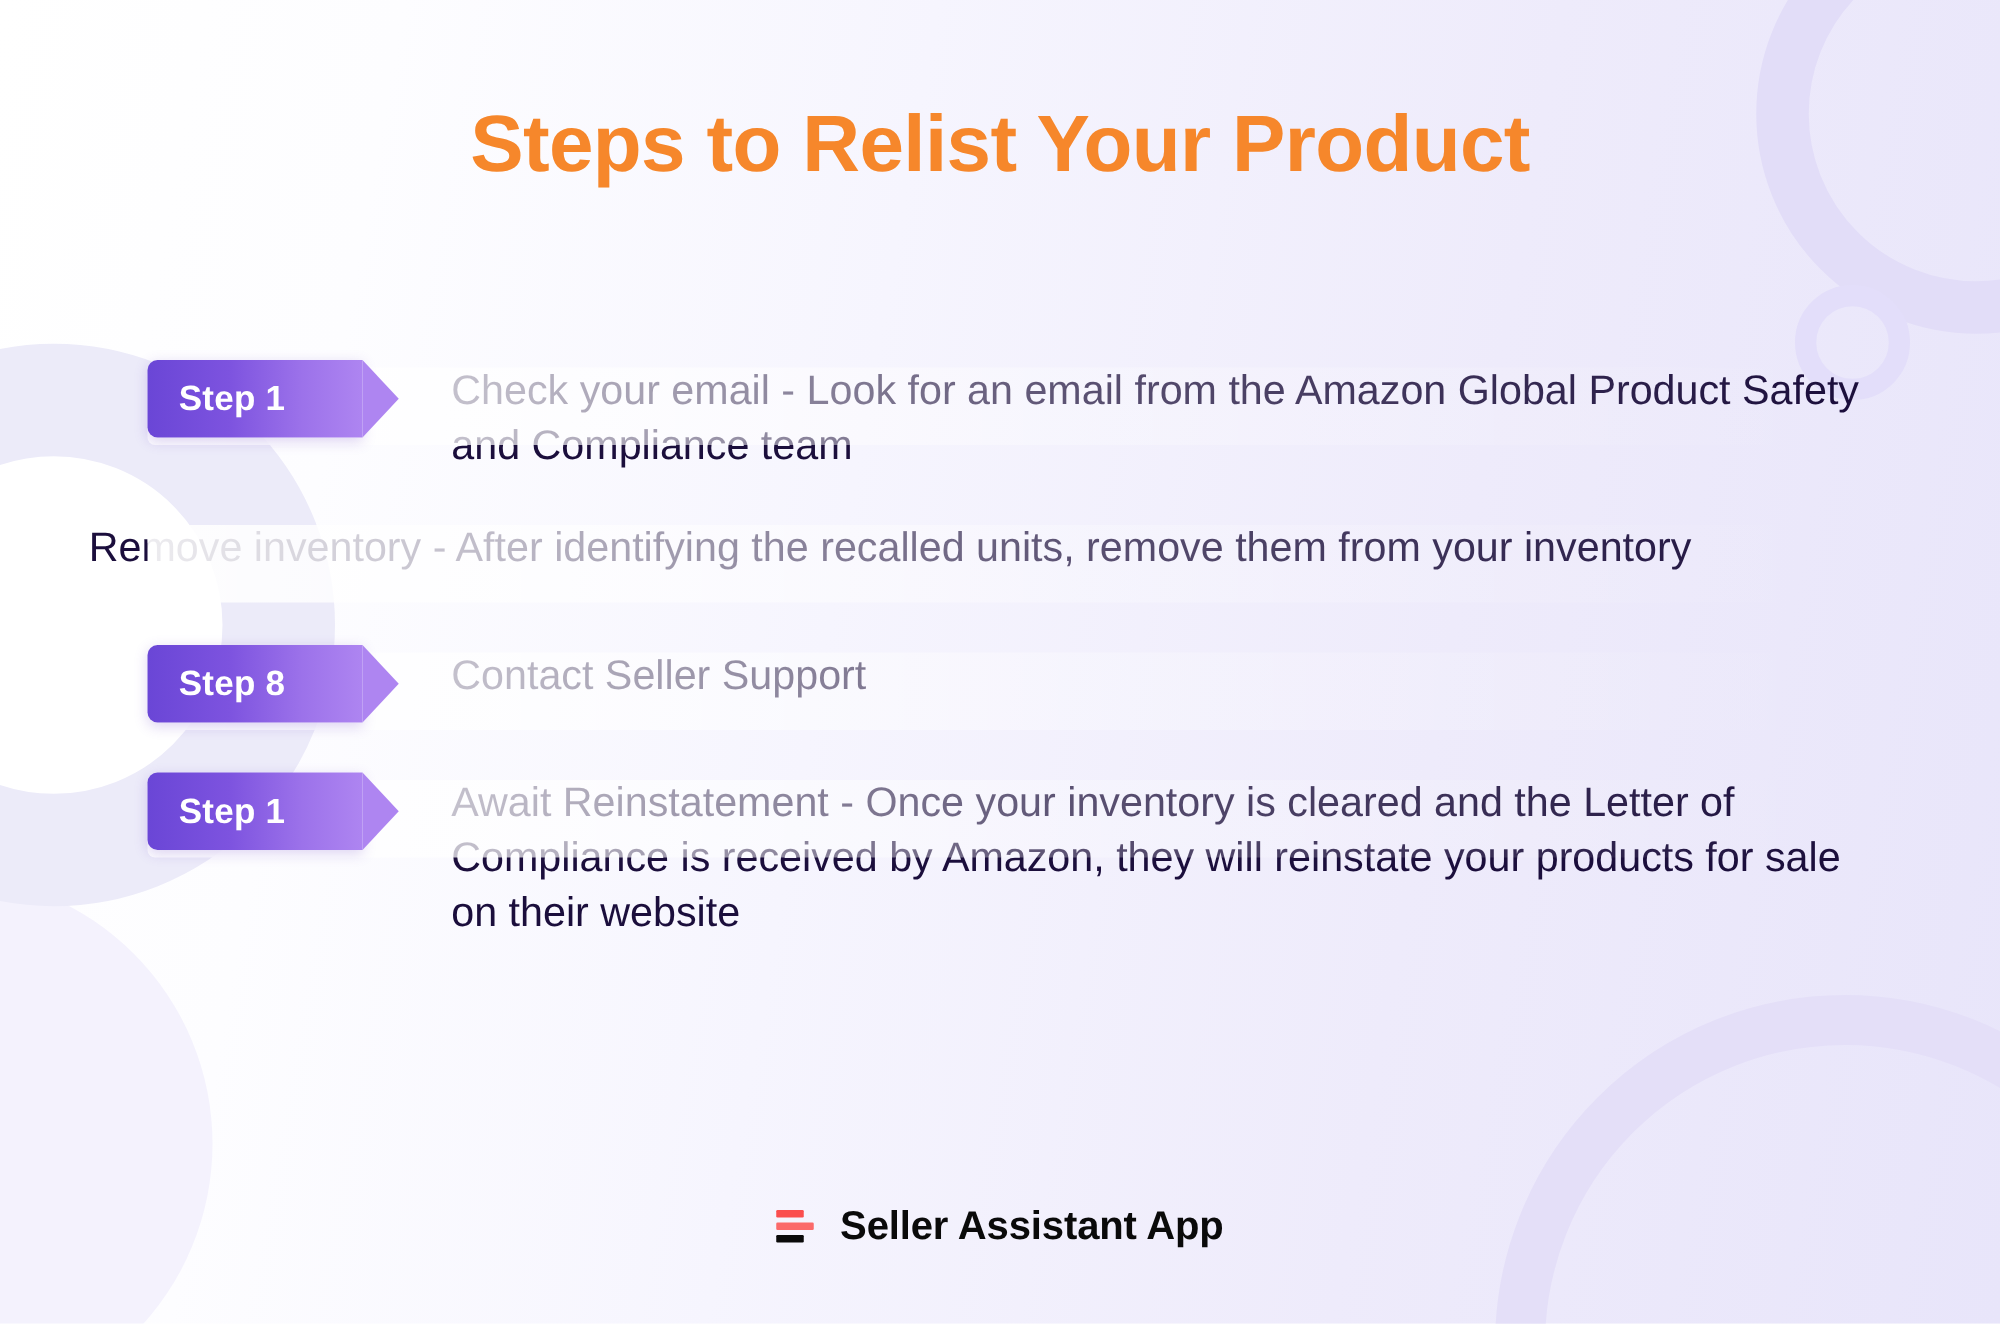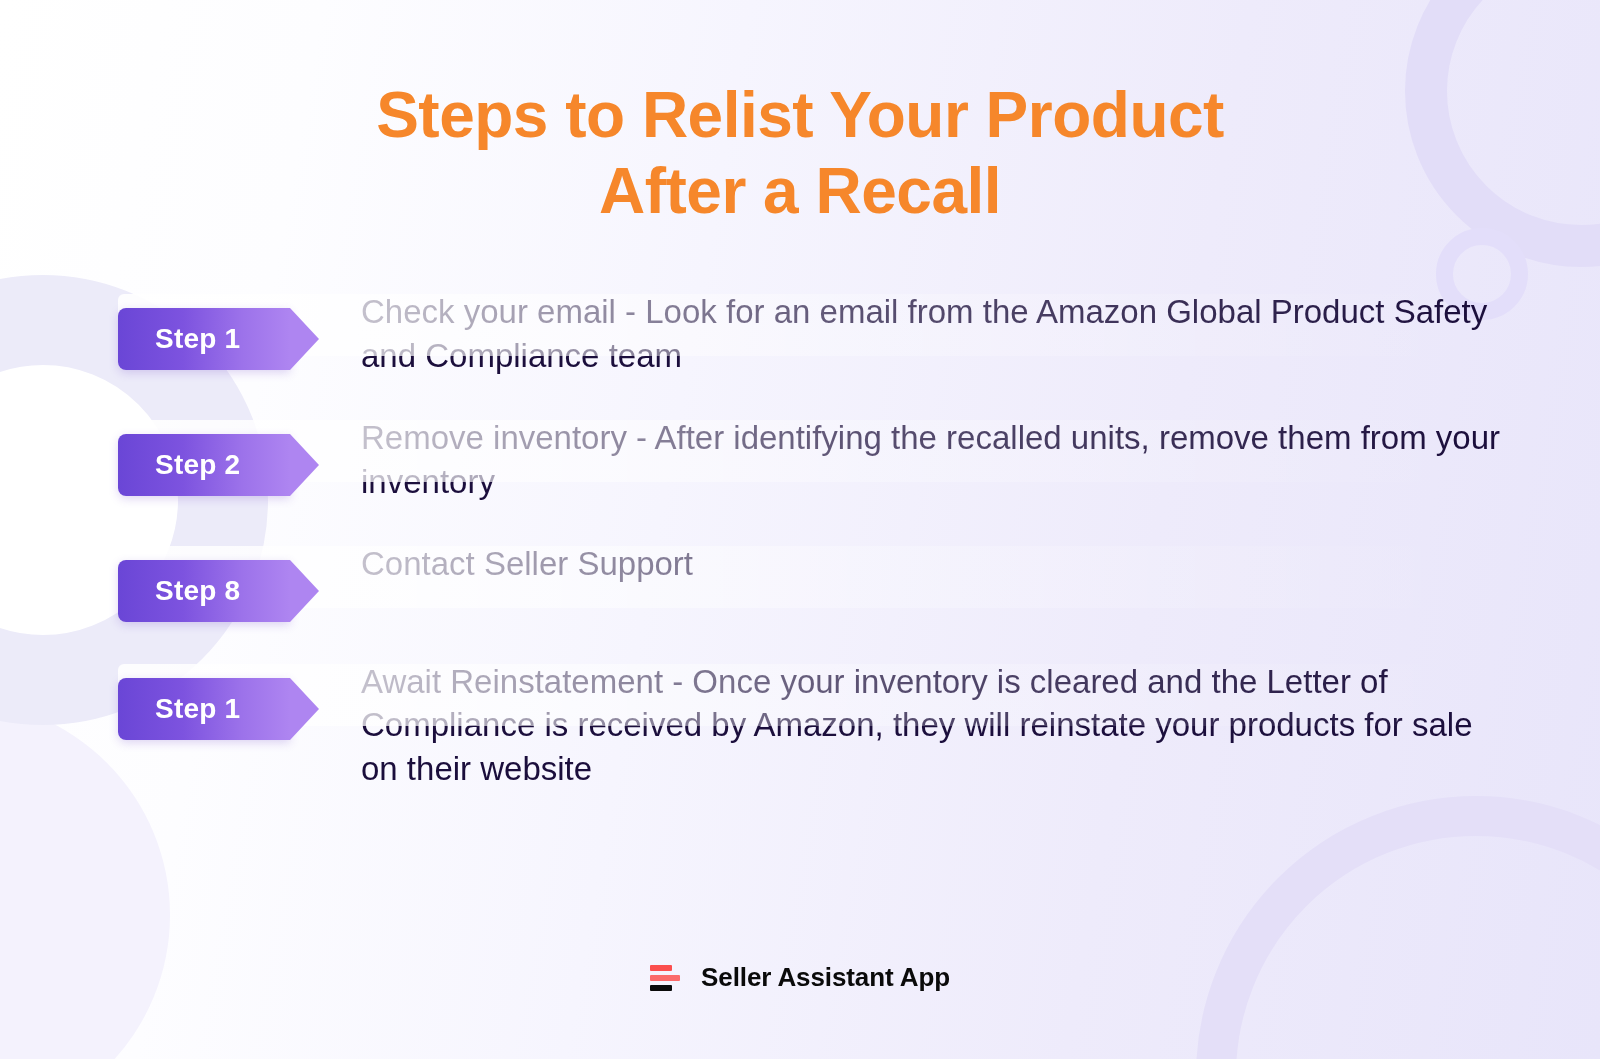--- a/index.html
+++ b/index.html
@@ -134,29 +134,28 @@
   }
 
   .badge {
     position: relative;
     flex: 0 0 auto;
     margin-left: 118px;
     width: 172px;
     height: 62px;
     display: flex;
     align-items: center;
-    padding-left: 37px;
+    padding-left: 25px;
     color: #ffffff;
     font-weight: 700;
     font-size: 28px;
     letter-spacing: 0.2px;
     background: linear-gradient(90deg, #6a46d6 0%, #7d53df 38%, #9c72ea 72%, #ae85f1 100%);
     border-radius: 8px 0 0 8px;
     box-shadow: 0 3px 10px rgba(110, 70, 200, 0.22);
-    margin-top: 20px;
   }
 
   
   .badge::after {
     content: "";
     position: absolute;
     right: -29px;
     top: 0;
     width: 0;
     height: 0;
@@ -199,55 +198,51 @@
     height: 6px;
     border-radius: 1px;
   }
   .bar-1 { width: 22px; background: #FB4E4E; }
   .bar-2 { width: 30px; background: #FB6A6A; }
   .bar-3 { width: 22px; background: #0A0A0A; }
 
   .brand-name {
     color: #0A0A0A;
     font-weight: 700;
-    font-size: 26px;
+    font-size: 32px;
     letter-spacing: -0.1px;
   }
 </style>
 </head>
 <body>
 
 <div id="poster">
 
   <div class="blob-bl"></div>
   <div class="ring ring-left"></div>
   <div class="ring ring-tr-big"></div>
   <div class="ring ring-tr-small"></div>
   <div class="ring ring-br"></div>
 
   <h1 class="title">
     <span class="title-line">Steps to Relist Your Product</span>
-    <span class="title-line">After a Recall</span>
   </h1>
 
   <div class="steps">
 
     <div class="step-row">
       <div class="step-band"></div>
       <div class="badge">
         <span>Step 1</span>
       </div>
       <div class="step-text">Check your email - Look for an email from the Amazon Global Product Safety and Compliance team</div>
     </div>
 
     <div class="step-row">
       <div class="step-band"></div>
-      <div class="badge">
-        <span>Step 2</span>
-      </div>
       <div class="step-text">Remove inventory - After identifying the recalled units, remove them from your inventory</div>
     </div>
 
     <div class="step-row">
       <div class="step-band"></div>
       <div class="badge">
         <span>Step 8</span>
       </div>
       <div class="step-text">Contact Seller Support</div>
     </div>

